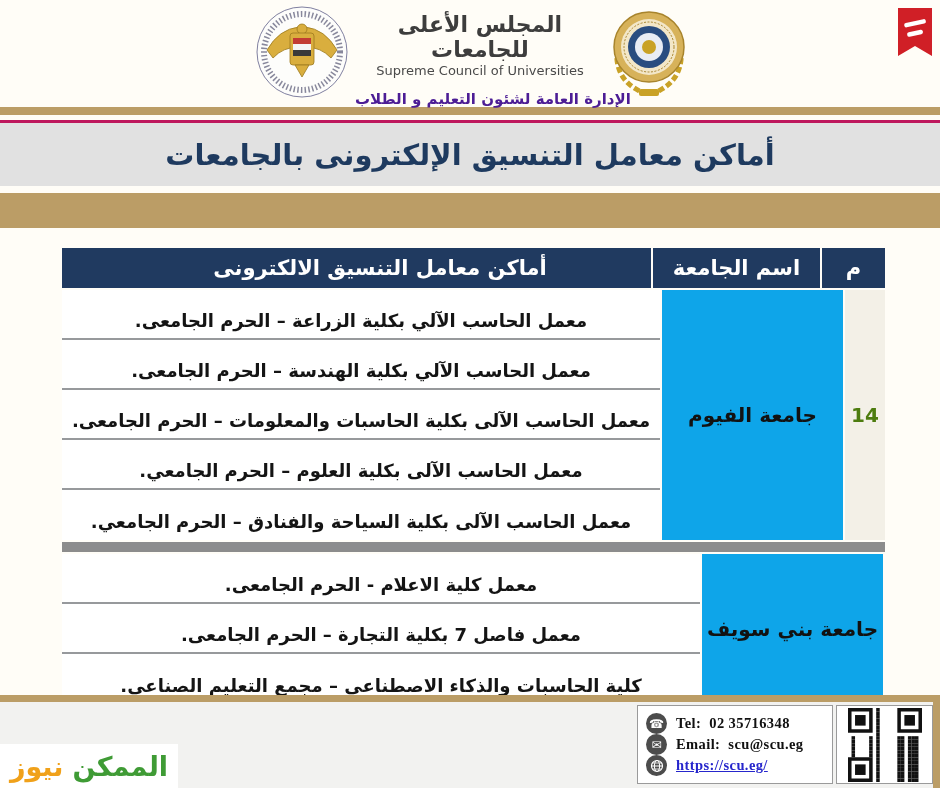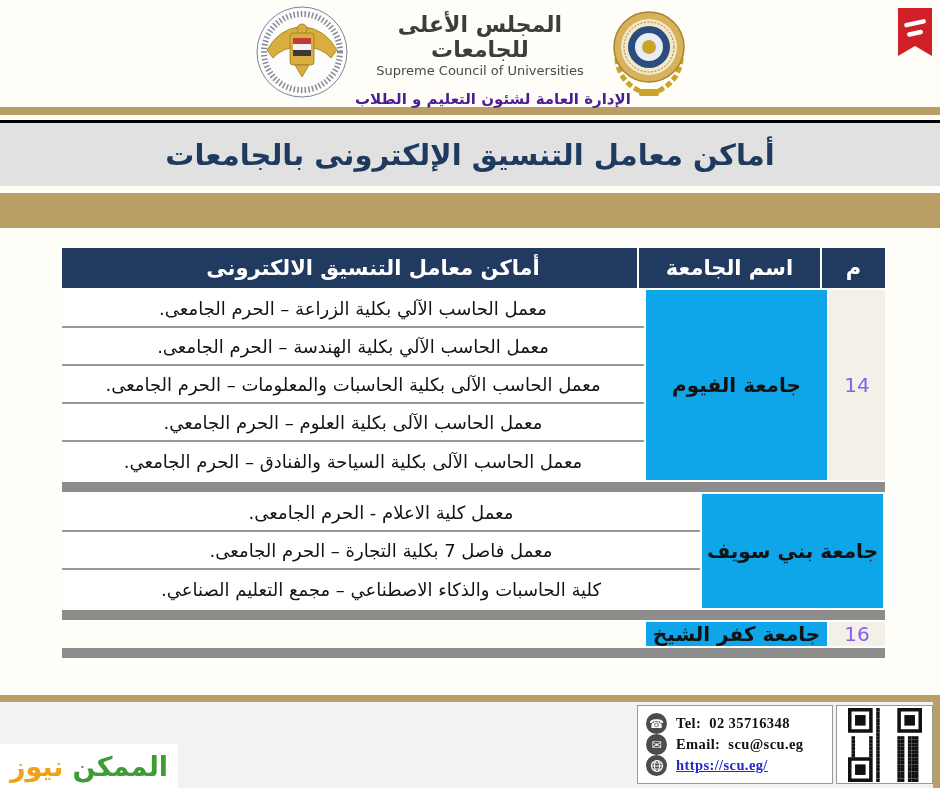--- a/index.html
+++ b/index.html
@@ -11,40 +11,40 @@
   .ministry-logo { position:absolute; left:243px; top:4px; width:118px; height:96px; }
   .org-block { position:absolute; left:355px; top:12px; width:250px; text-align:center; }
   .org-ar { font-size:22px; font-weight:bold; color:#3d3d3d; }
   .org-en { font-size:13px; color:#4a4a4a; margin-top:1px; }
   .dept-ar { margin-top:12px; font-size:15px; font-weight:bold; color:#4c1d95; white-space:nowrap; }
   .scu-logo { position:absolute; left:608px; top:5px; width:82px; height:94px; }
   .corner-badge { position:absolute; left:895px; top:6px; width:40px; height:58px; }
 
   
   .bar-thin { height:8px; background:#bb9d66; margin-top:4px; }
-  .title-band { margin-top:5px; height:66px; background:#e1e1e1; border-top:3px solid #000000;
+  .title-band { margin-top:5px; height:66px; background:#e1e1e1; border-top:3px solid #be185d;
                 display:flex; align-items:center; justify-content:center; }
   .page-title { font-size:29px; font-weight:bold; color:#1e3a5f; }
   .bar-thick { margin-top:7px; height:35px; background:#bb9d66; }
 
   
   .table-wrap { margin:20px 55px 0 62px; width:823px; direction:rtl; }
   .thead { display:flex; height:40px; margin-bottom:2px; }
   .th { background:#203a60; color:#fff; font-weight:bold; display:flex; align-items:center; justify-content:center; }
   .th-num { width:63px; font-size:21px; }
-  .th-univ { width:181px; margin:0 2px; font-size:21px; }
+  .th-univ { width:167px; margin:0 2px; font-size:21px; }
   .th-loc { flex:1; font-size:21px;padding-left:47px; }
   .group { display:flex; }
-  .cell-num { width:56px; background:#f3f0e7; display:flex; align-items:center; justify-content:center;
-              font-weight:normal; font-size:20px; color:#8b5cf6; }
+  .cell-num { width:40px; background:#f3f0e7; display:flex; align-items:center; justify-content:center;
+              font-weight:bold; font-size:20px; color:#4d7c0f; }
   .cell-univ { width:181px; margin:0 2px; background:#0ea5e9; display:flex; align-items:center; justify-content:center;
                font-weight:bold; font-size:20px; color:#121212; }
   .locs { flex:1; display:flex; flex-direction:column; background:#fff; }
   .loc { min-height:38px; flex:1; display:flex; align-items:center; justify-content:center;
-         font-size:18px; font-weight:400; color:#141414; border-bottom:2px solid #97999c; padding:1px 6px; }
+         font-size:18px; font-weight:700; color:#141414; border-bottom:2px solid #97999c; padding:1px 6px;margin-top:12px; }
   .loc:last-child { border-bottom:none; }
   .group-sep { height:10px; background:#8c8c8c; margin:2px 0; }
 
   
   .footer { position:absolute; left:0; bottom:0; width:940px; height:93px; }
   .footer-bar { height:7px; background:#bb9d66; }
   .footer-body { position:relative; height:86px; background:#f2f2f0; }
   .contact-box { position:absolute; left:637px; top:3px; width:196px; height:79px; background:#fff;
                  border:1px solid #9a9a9a; padding:7px 8px; display:flex; flex-direction:column;
                  justify-content:space-between; direction:ltr; }

